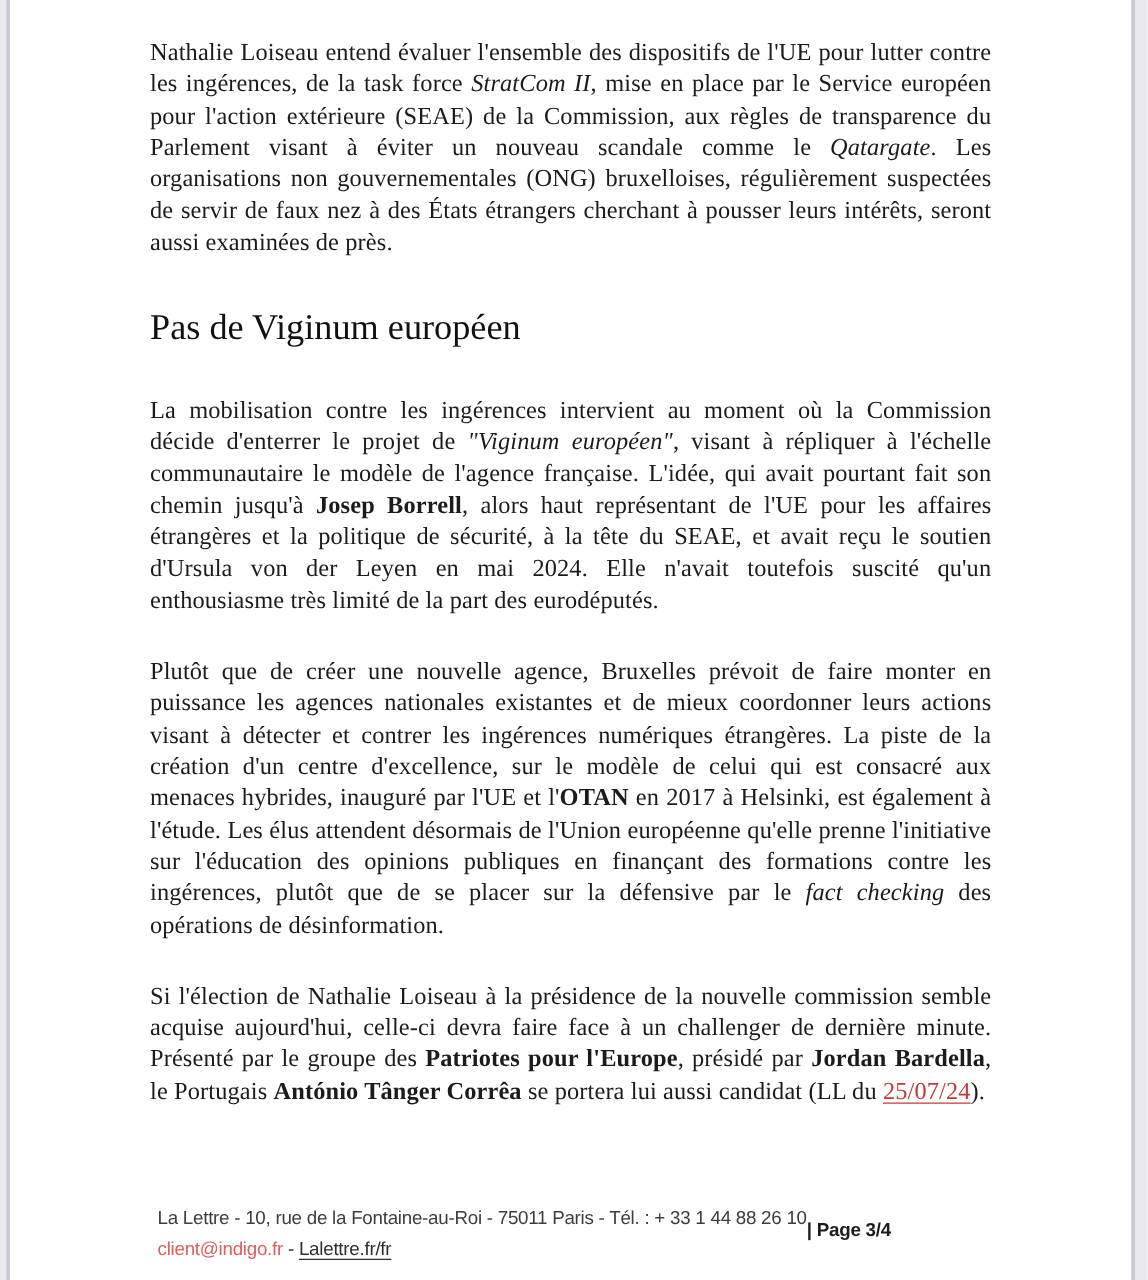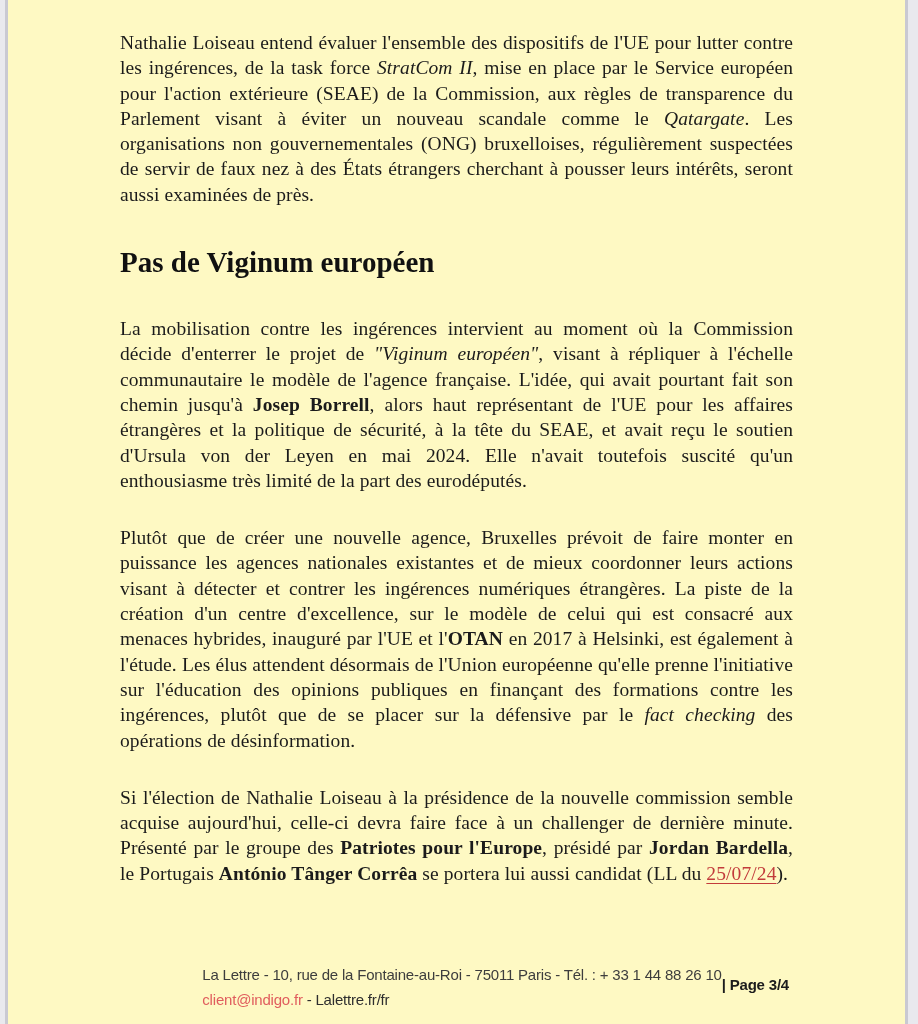--- a/index.html
+++ b/index.html
@@ -9,71 +9,71 @@
     background: #e9e9ee;
     font-family: "Liberation Serif", "DejaVu Serif", serif;
     overflow: hidden;
   }
   .page {
     position: relative;
     box-sizing: border-box;
     margin-left: 5px;
     margin-right: 10px;
     height: 1024px;
-    background: #fef9c3;
+    background: #ffffff;
     border-left: 3px solid var(--edge, #c9c9d2);
     border-right: 3px solid var(--edge, #c9c9d2);
     display: flex;
     flex-direction: column;
   }
   .content {
     padding: 30px 112px 0 112px;
     color: var(--ink, #1b1b1b);
   }
   .content p {
     font-size: 19.5px;
     line-height: 25.3px;
     margin: 0 0 32px 0;
     text-align: justify;
     letter-spacing: 0.1px;
   }
   .content h2 {
     font-size: 29px;
     line-height: 34px;
-    font-weight: 700;
+    font-weight: 400;
     margin: 38px 0 37px 0;
     text-align: left;
     color: #111;
   }
   .s-n { font-style: normal; }
   .s-i { font-style: italic; }
   .s-b { font-weight: 700; }
   a.s-link {
     color: var(--link-red, #c23b3b);
     text-decoration: underline;
     text-underline-offset: 3px;
     cursor: pointer;
   }
   .footer {
     margin-top: auto;
     padding: 0 116px 12px 118px;
     display: flex;
-    justify-content: flex-end;
+    justify-content: flex-start;
     align-items: center;
     font-family: "Liberation Sans", sans-serif;
     color: #3d3d3d;
   }
   .footer-left {
     font-size: 15px;
     line-height: 25px;
     letter-spacing: -0.2px;
   }
   .footer a { text-underline-offset: 3px; }
   a.email-link { color: var(--email-red, #e05d5d); cursor: pointer; }
-  a.site-link { color: #2e2e2e; cursor: pointer; }
+  a.site-link { color: #2e2e2e; text-decoration: underline; cursor: pointer; }
   .footer-sep { color: #2e2e2e; }
   .page-num {
     font-size: 15px;
     font-weight: 700;
     color: #1c1c1c;
     letter-spacing: -0.2px;
     white-space: nowrap;
     transform: translateY(-3px);
   }
 </style>

